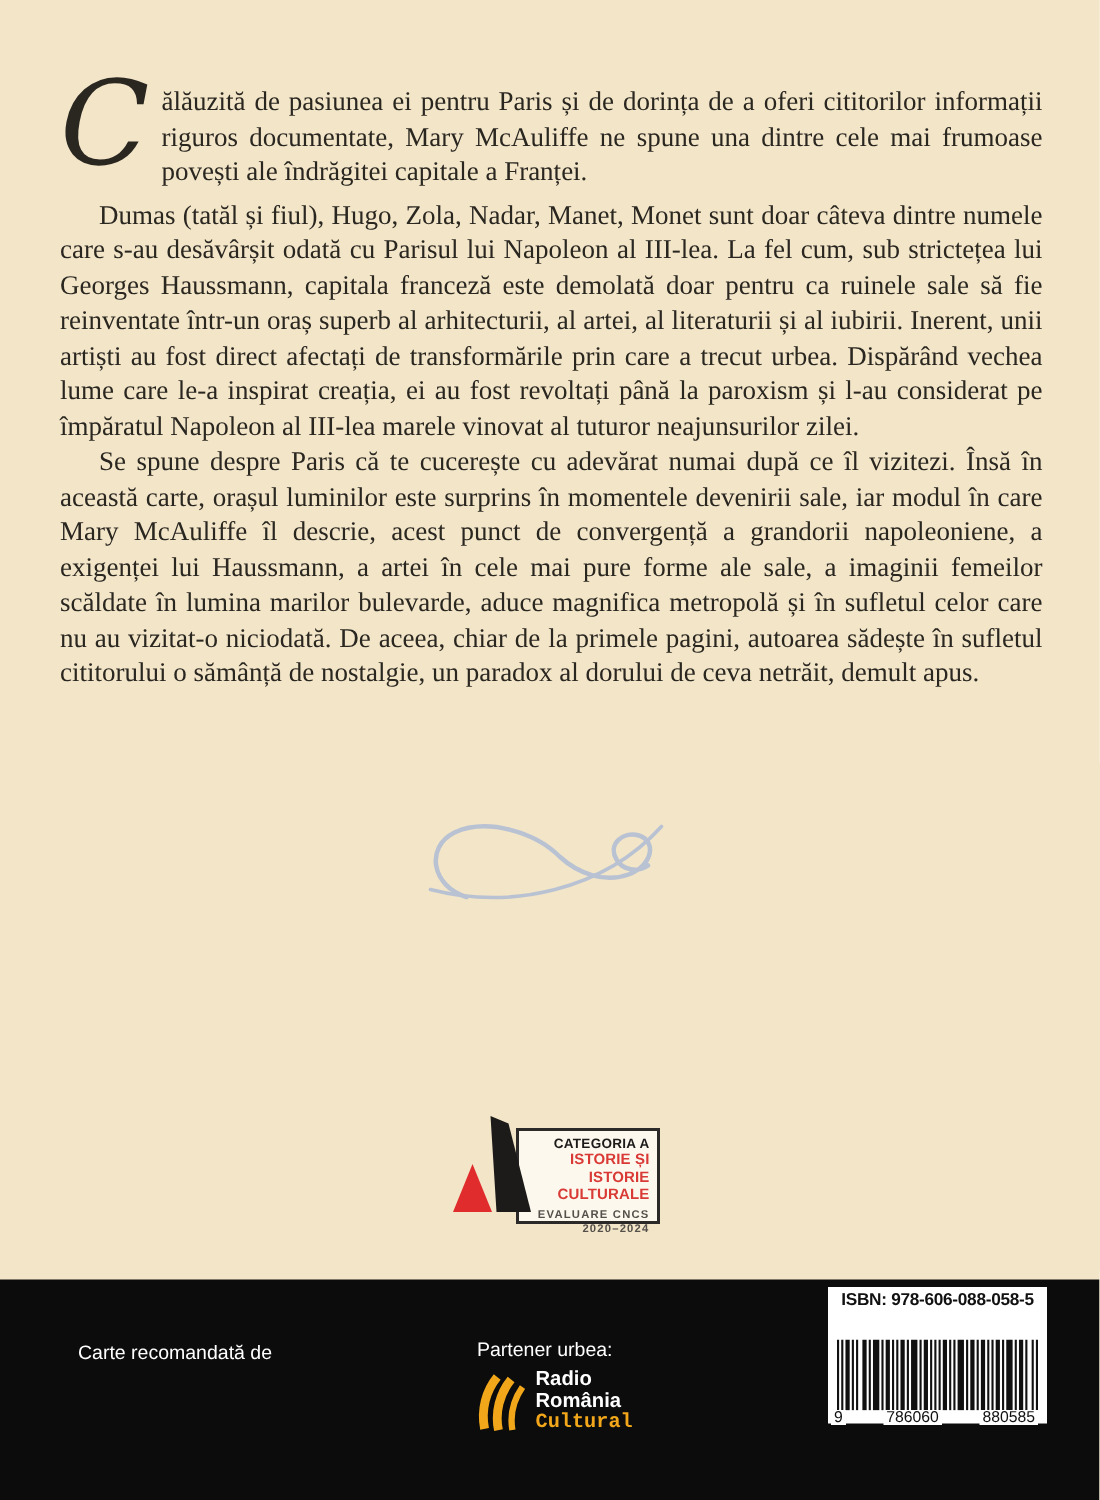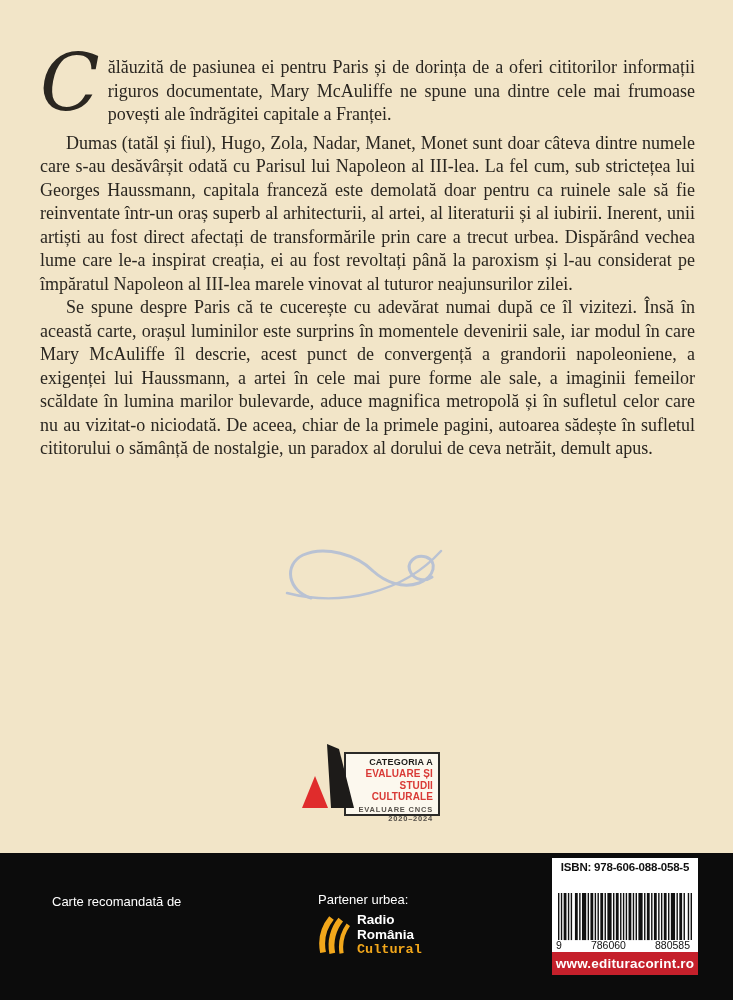--- a/index.html
+++ b/index.html
@@ -36,21 +36,21 @@
   .badge-eval2{font-size:7.5px;font-weight:bold;color:#55504a;letter-spacing:.8px;line-height:9px;}
   .badge-logo{position:absolute;left:0;top:0;width:56px;height:68px;z-index:2;}
 
   
   .footer{position:absolute;left:0;top:853px;width:733px;height:147px;background:var(--footer_bg);
     font-family:"Liberation Sans",sans-serif;color:var(--footer_text);}
   .rec-label{position:absolute;left:52px;top:41px;font-size:13px;}
   .historia{position:absolute;left:45px;top:53px;font-family:"Liberation Serif",serif;
     font-size:38px;line-height:40px;letter-spacing:-.5px;color:var(--footer_text);}
   .partner-label{position:absolute;left:318px;top:39px;font-size:13px;}
-  .radio{position:absolute;left:318px;top:58px;display:flex;align-items:center;}
+  .radio{position:absolute;left:318px;top:58px;display:flex;align-items:flex-start;}
   .radio-icon{width:32px;height:46px;margin-right:7px;}
   .radio-lines{font-size:13.5px;font-weight:bold;line-height:15px;}
   .radio-lines .l1,.radio-lines .l2{color:var(--footer_text);}
   .radio-lines .l3{color:var(--radio_orange);font-family:Liberation Mono, monospace;}
 
   
   .isbn-box{position:absolute;left:552px;top:5px;width:146px;background:var(--barcode_bg);
     padding:0 0 0 0;display:flex;flex-direction:column;}
   .isbn-label{font-size:11.5px;font-weight:bold;color:#111;text-align:center;
     padding:3px 0 20px 0;letter-spacing:-.2px;}
@@ -76,21 +76,21 @@
   <div class="flourish">
     <svg viewBox="0 0 180 62" width="180" height="62" fill="none">
       <path d="M30,57 C7,50 2,24 22,14 C44,4 76,14 92,30 C104,41 122,48 138,42 C154,36 157,20 145,16 C134,13 124,22 130,32 C134,39 144,41 151,36" stroke="currentColor" stroke-width="3" stroke-linecap="round"></path>
       <path d="M160,10 C122,52 60,66 6,52" stroke="currentColor" stroke-width="2.4" stroke-linecap="round"></path>
     </svg>
   </div>
 
   <div class="badge">
     <div class="badge-box">
       <div class="badge-cat">CATEGORIA A</div>
-      <div class="badge-red">EVALUARE ȘI STUDII</div>
+      <div class="badge-red">ISTORIE ȘI ISTORIE</div>
       <div class="badge-red">CULTURALE</div>
       <div class="badge-eval">EVALUARE CNCS</div>
       <div class="badge-eval2">2020–2024</div>
     </div>
     <svg class="badge-logo" viewBox="0 0 56 68">
       <polygon points="27,0 39,5 54,64 31,64" fill="#1d1b19"></polygon>
       <polygon points="2,64 28,64 15,32" fill="#e02c2c"></polygon>
     </svg>
   </div>
 
@@ -155,17 +155,16 @@
             <rect x="92" y="0" width="1" height="44"></rect>
               <rect x="94" y="0" width="1" height="44"></rect>
           </g>
         </svg>
         <div class="barcode-digits">
           <span>9</span>
           <span>786060</span>
           <span>880585</span>
         </div>
       </div>
-      <div class="website-bar">www.edituracorint.ro</div>
     </div>
   </footer>
 
 </div>
 
 </body></html>

